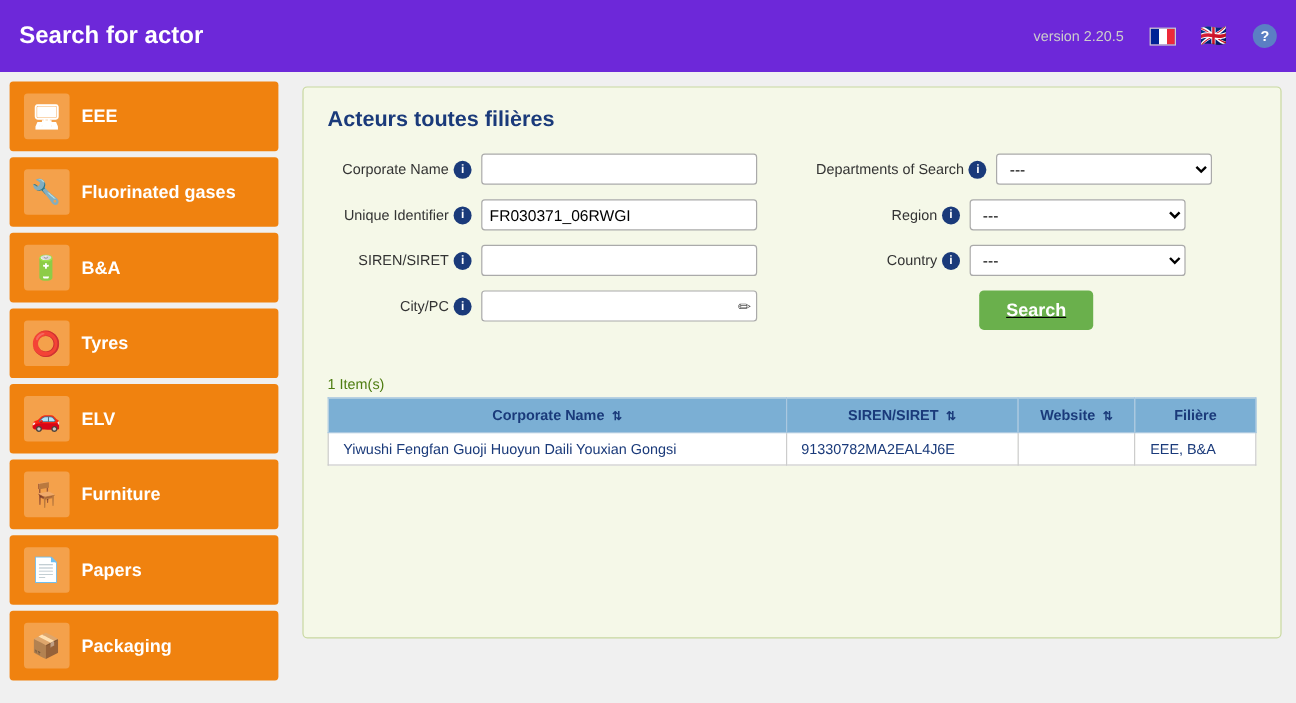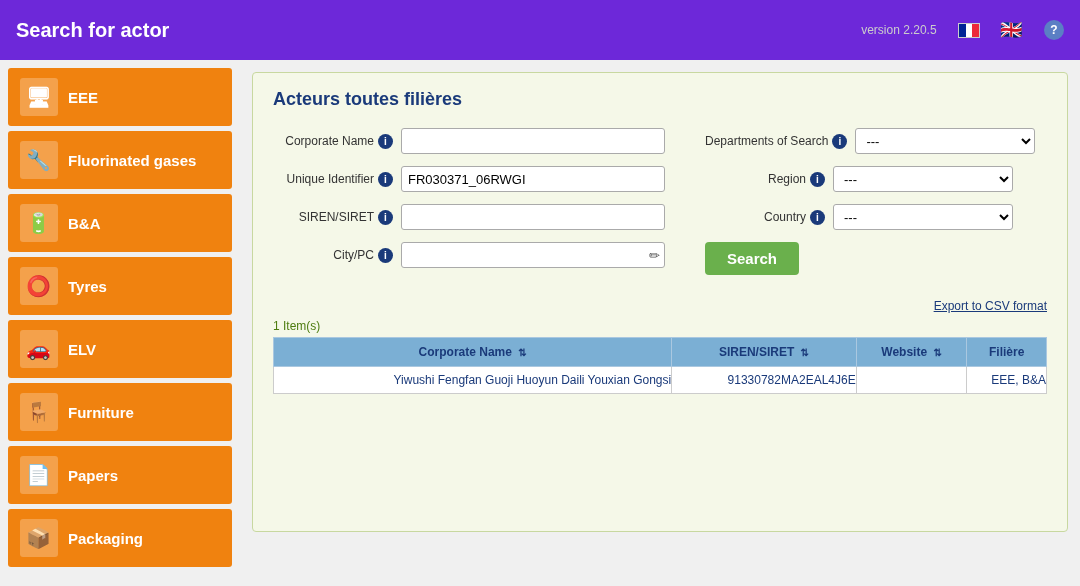--- a/index.html
+++ b/index.html
@@ -102,42 +102,42 @@
       background: #1a3a7a; color: white;
       font-size: 10px; font-weight: bold;
       display: inline-flex; align-items: center; justify-content: center;
       cursor: help; flex-shrink: 0;
     }
     .form-input {
       border: 1px solid #aaa;
       border-radius: 3px;
       padding: 4px 6px;
       font-size: 13px;
-      width: 264px;
+      width: 230px;
       height: 26px;
       background: white;
     }
     .form-select {
       border: 1px solid #aaa;
       border-radius: 3px;
       padding: 4px 6px;
       font-size: 13px;
       width: 180px;
       height: 26px;
       background: white;
     }
     .input-with-icon { position: relative; display: inline-flex; align-items: center; }
     .input-with-icon .form-input { padding-right: 24px; }
     .pencil-icon {
       position: absolute; right: 5px;
       color: #555; font-size: 13px; cursor: pointer;
     }
 
     
-    .search-btn-row { display: flex; justify-content: flex-start; margin-bottom: 8px; }
+    .search-btn-row { display: flex; justify-content: center; margin-bottom: 22px; text-decoration: underline; }
     .search-btn {
       background: #6ab04c;
       color: white;
       border: none;
       border-radius: 4px;
       padding: 8px 22px;
       font-size: 15px;
       font-weight: bold;
       cursor: pointer;
     }
@@ -158,24 +158,23 @@
     .results-table thead th {
       padding: 7px 8px;
       text-align: center;
       font-weight: bold;
       border: 1px solid #aac8e0;
       white-space: nowrap;
     }
     .sort-icon { font-size: 10px; color: #1a3a7a; margin-left: 3px; }
     .results-table tbody tr { background: white; }
     .results-table tbody td {
-      padding: 6px 0;
+      padding: 6px 12px;
       border: 1px solid #ccc;
       color: #1a3a7a;
-      text-align: right;
     }
   </style>
 </head>
 <body>
 
 <div class="header">
   <span class="header-title">Search for actor</span>
   <div class="header-right">
     <span>version 2.20.5</span>
     <span class="flag flag-fr" title="Français"></span>
@@ -289,23 +288,20 @@
               <option>---</option>
             </select>
           </div>
 
           <div class="search-btn-row">
             <button class="search-btn">Search</button>
           </div>
         </div>
       </div>
 
-      <div class="export-row">
-        <span class="export-link">Export to CSV format</span>
-      </div>
 
       <div class="item-count">1 Item(s)</div>
 
       <table class="results-table">
         <thead>
           <tr>
             <th>
               Corporate Name <span class="sort-icon">⇅</span>
             </th>
             <th>

